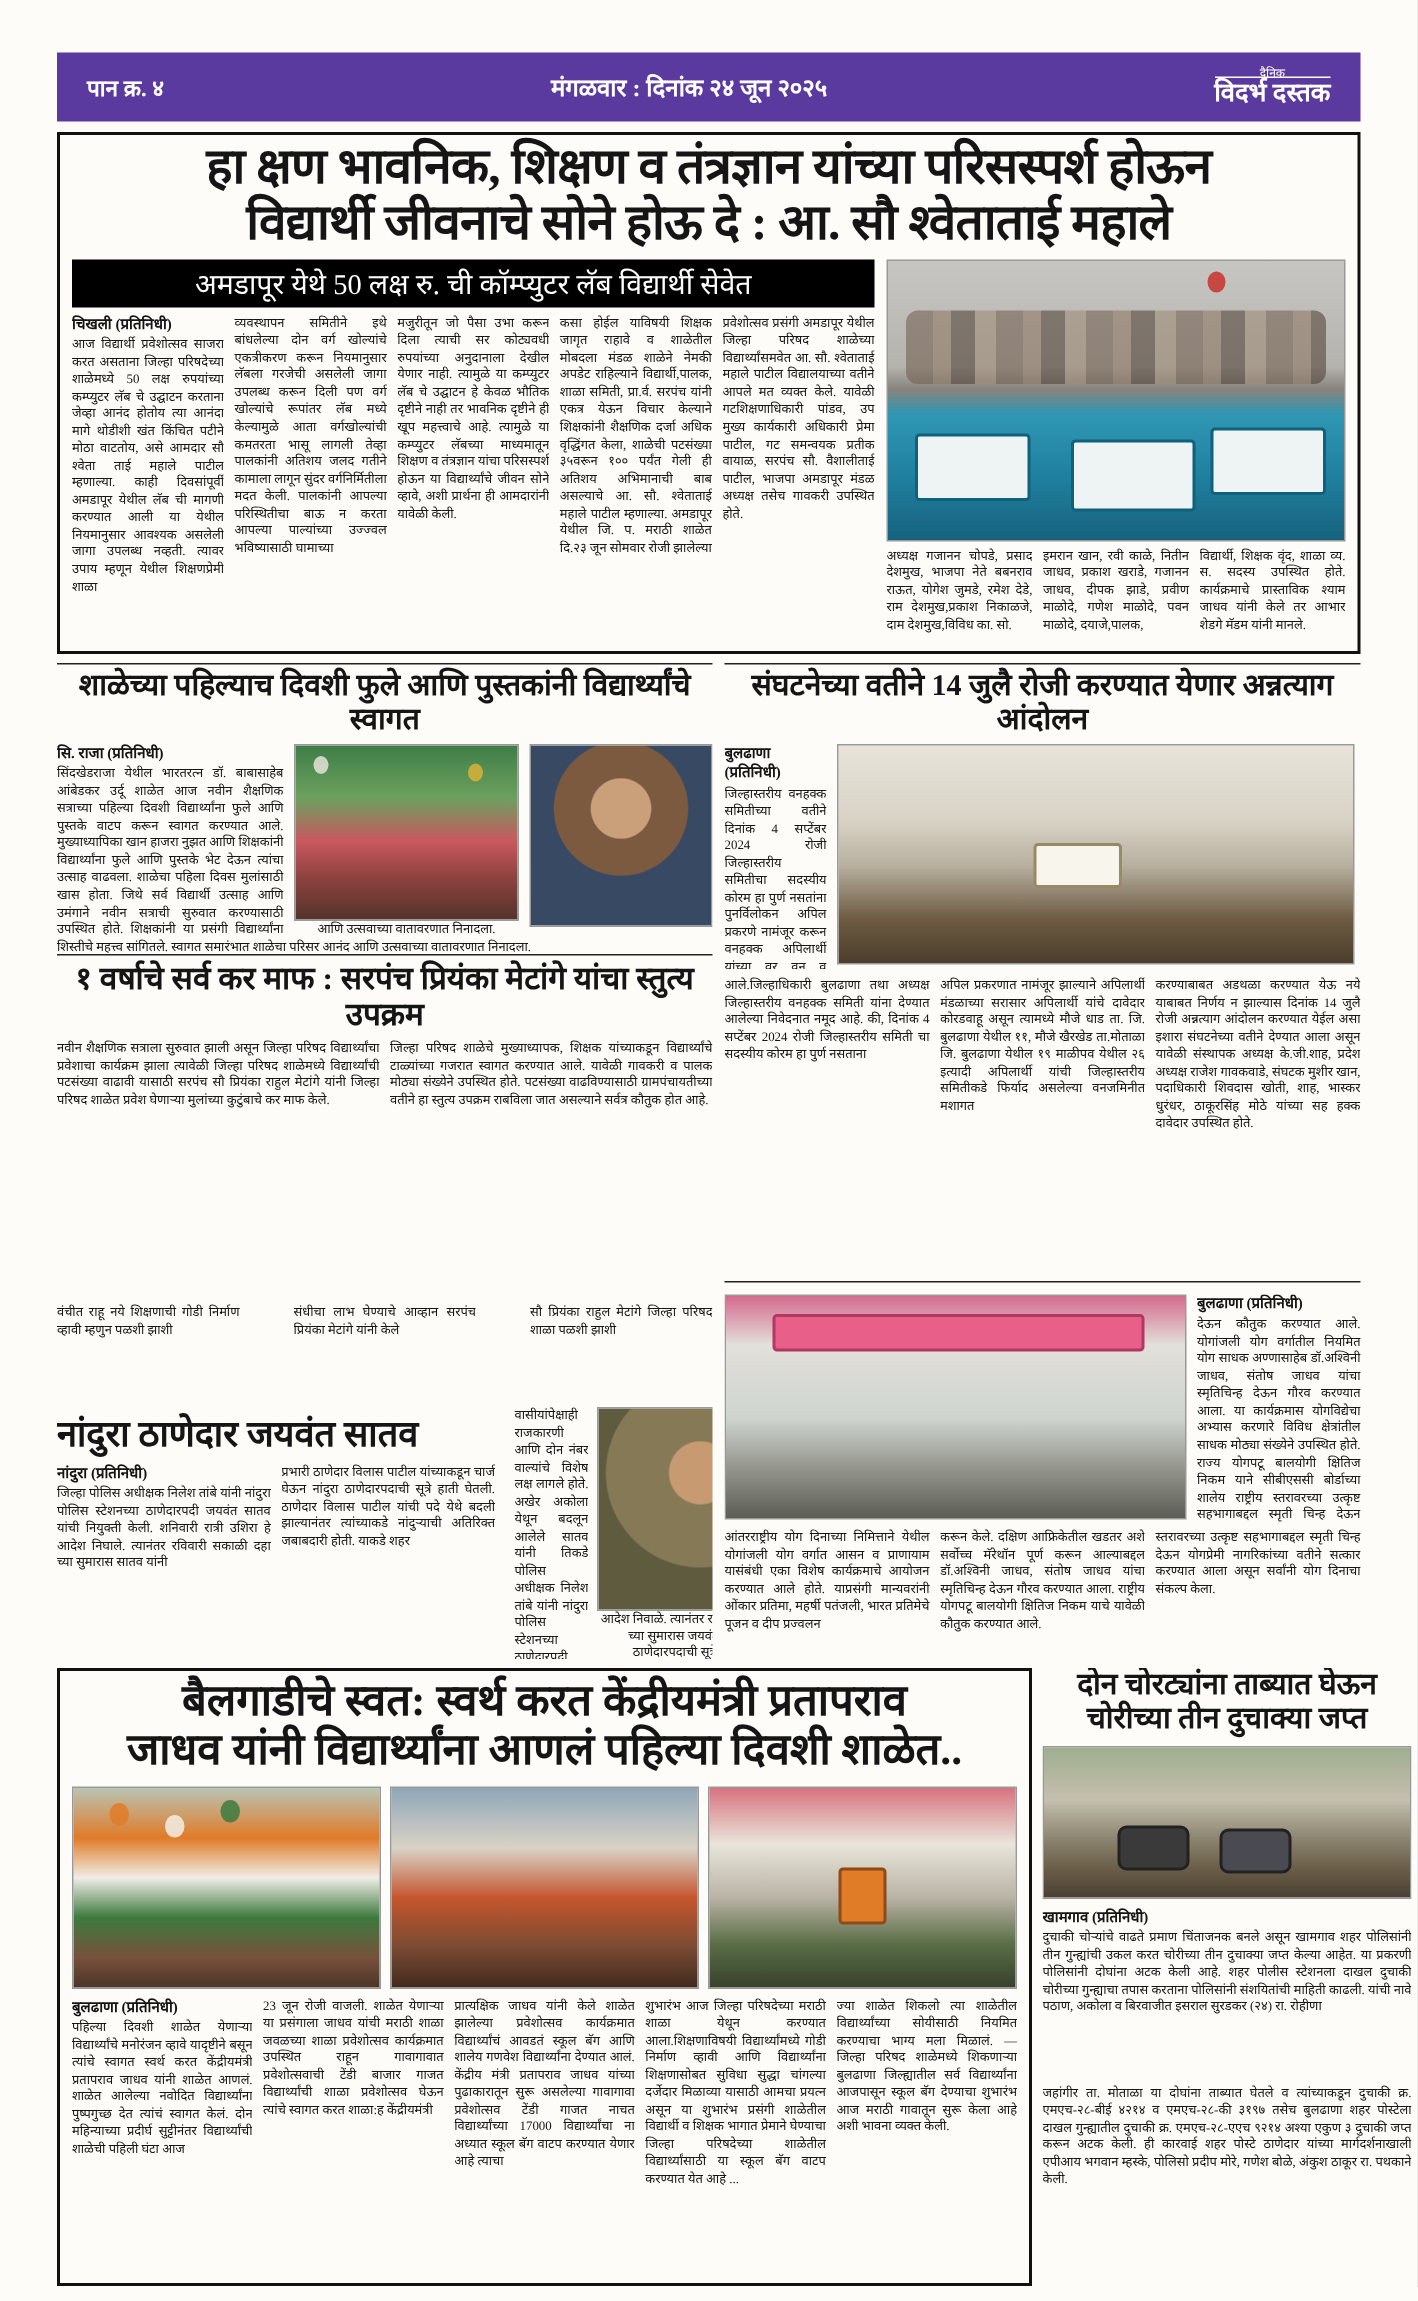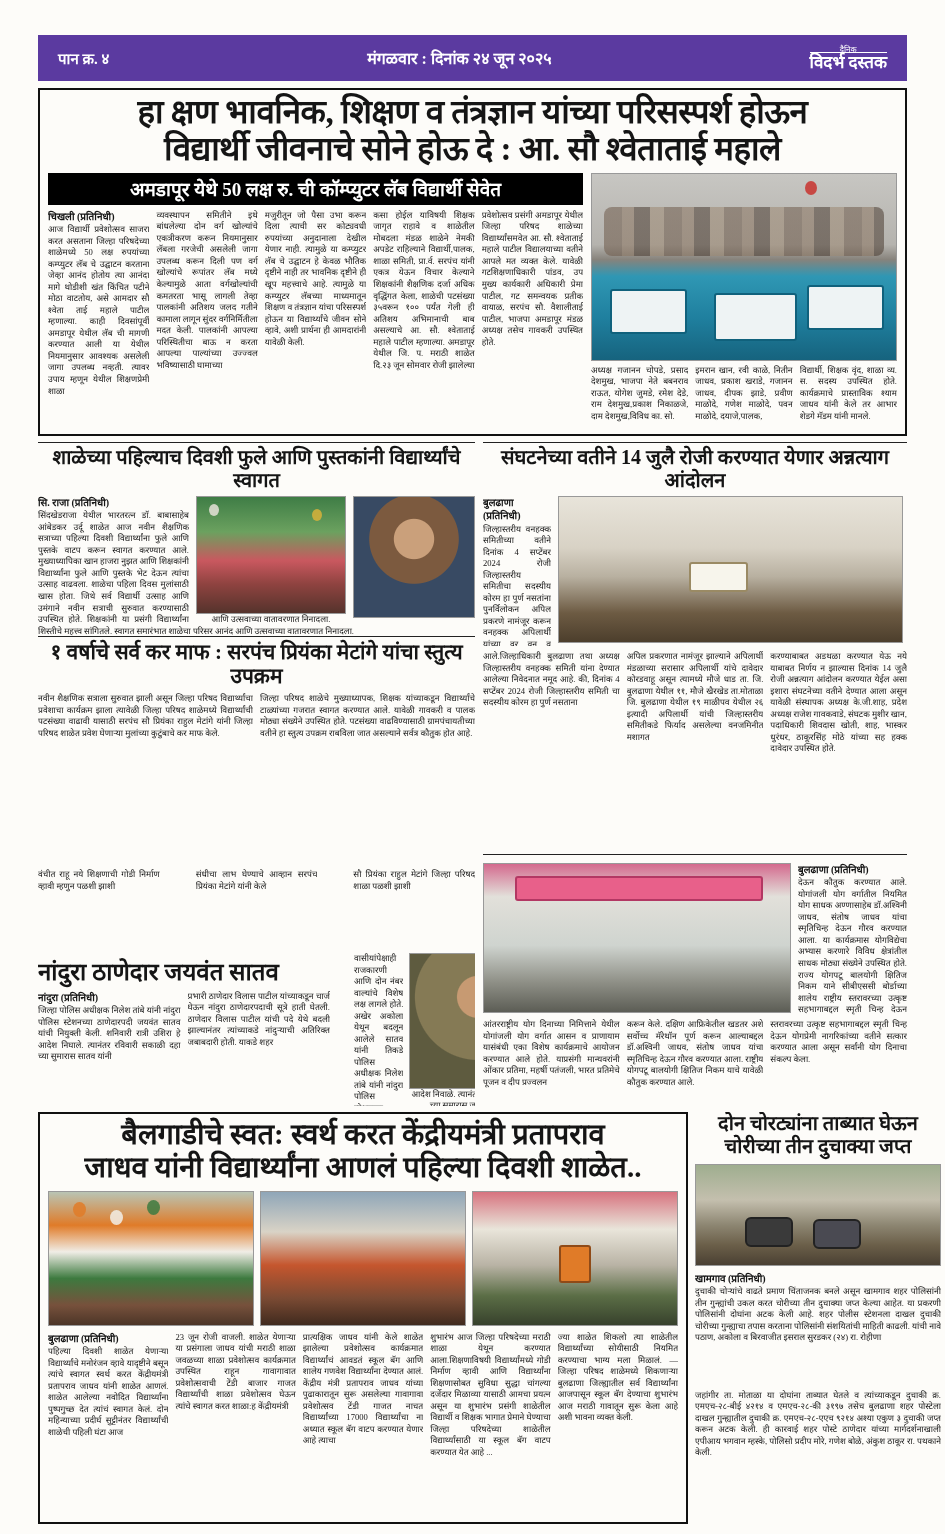--- a/index.html
+++ b/index.html
@@ -11,21 +11,21 @@
   .mh-page{font-size:15px;font-weight:bold;}
   .mh-date{font-size:16px;font-weight:bold;}
   .mh-logo{text-align:center;line-height:1;}
   .mh-logo .sm{font-size:8px;display:block;}
   .mh-logo .lg{font-size:17px;font-weight:bold;border-top:1px solid #fff;}
   
   .lead-box{border:2px solid #111;box-sizing:border-box;padding:4px 8px;}
   .headline{font-size:33px;font-weight:bold;text-align:center;line-height:1.12;letter-spacing:-.5px;}
   .lead-body{display:flex;gap:8px;margin-top:5px;}
   .lead-left{width:535px;flex:none;}
-  .subhead{background:#000;color:#fff;font-size:19px;font-weight:bold;text-align:center;padding:3px 2px;margin-bottom:5px;}
+  .subhead{background:#000;color:#fff;font-size:19px;font-weight:normal;text-align:center;padding:3px 2px;margin-bottom:5px;}
   .cols{display:flex;gap:7px;}
   .c{flex:1;font-size:8.6px;line-height:1.34;text-align:justify;overflow:hidden;}
   .dateline{font-weight:bold;font-size:10px;display:block;margin-bottom:1px;}
   .lead-right{flex:1;display:flex;flex-direction:column;gap:4px;}
   
   .photo{position:relative;flex:none;border:1px solid #999;box-sizing:border-box;}
   .ph-lead{width:100%;height:188px;background:
      linear-gradient(180deg,#c7c6c2 0%,#b5b3ae 38%,#87837c 46%,#2f97b4 55%,#1f7f9e 78%,#16637e 100%);}
   .ph-people{position:absolute;top:18%;left:4%;right:4%;height:26%;
      background:repeating-linear-gradient(90deg,#6e5a4a 0 18px,#8a7460 18px 30px,#4a3b30 30px 46px,#9c8872 46px 60px);opacity:.55;border-radius:8px;}
@@ -139,21 +139,21 @@
       <div class="c">जिल्हा परिषद शाळेचे मुख्याध्यापक, शिक्षक यांच्याकडून विद्यार्थ्यांचे टाळ्यांच्या गजरात स्वागत करण्यात आले. यावेळी गावकरी व पालक मोठ्या संख्येने उपस्थित होते. पटसंख्या वाढविण्यासाठी ग्रामपंचायतीच्या वतीने हा स्तुत्य उपक्रम राबविला जात असल्याने सर्वत्र कौतुक होत आहे.</div>
     </div>
     <div class="cols" style="height:70px;margin-top:18px;gap:36px;">
       <div class="c">वंचीत राहू नये शिक्षणाची गोडी निर्माण व्हावी म्हणुन पळशी झाशी</div>
       <div class="c">संधीचा लाभ घेण्याचे आव्हान सरपंच प्रियंका मेटांगे यांनी केले</div>
       <div class="c">सौ प्रियंका राहुल मेटांगे जिल्हा परिषद शाळा पळशी झाशी</div>
     </div>
   </div>
 
   <div class="abs" style="left:38px;top:938px;width:437px;height:168px;">
-    <div style="display:flex;gap:24px;margin-top:15px;">
+    <div style="display:flex;gap:13px;">
       <div style="width:292px;flex:none;">
         <div class="sec-head" style="font-size:24px;text-align:left;padding:6px 0 4px 0;">नांदुरा ठाणेदार जयवंत सातव</div>
         <div class="cols" style="height:120px;">
           <div class="c">
             <span class="dateline">नांदुरा (प्रतिनिधी)</span>
             <span>जिल्हा पोलिस अधीक्षक निलेश तांबे यांनी नांदुरा पोलिस स्टेशनच्या ठाणेदारपदी जयवंत सातव यांची नियुक्ती केली. शनिवारी रात्री उशिरा हे आदेश निघाले. त्यानंतर रविवारी सकाळी दहा च्या सुमारास सातव यांनी</span>
           </div>
           <div class="c">प्रभारी ठाणेदार विलास पाटील यांच्याकडून चार्ज घेऊन नांदुरा ठाणेदारपदाची सूत्रे हाती घेतली. ठाणेदार विलास पाटील यांची पदे येथे बदली झाल्यानंतर त्यांच्याकडे नांदुऱ्याची अतिरिक्त जबाबदारी होती. याकडे शहर</div>
         </div>
       </div>

